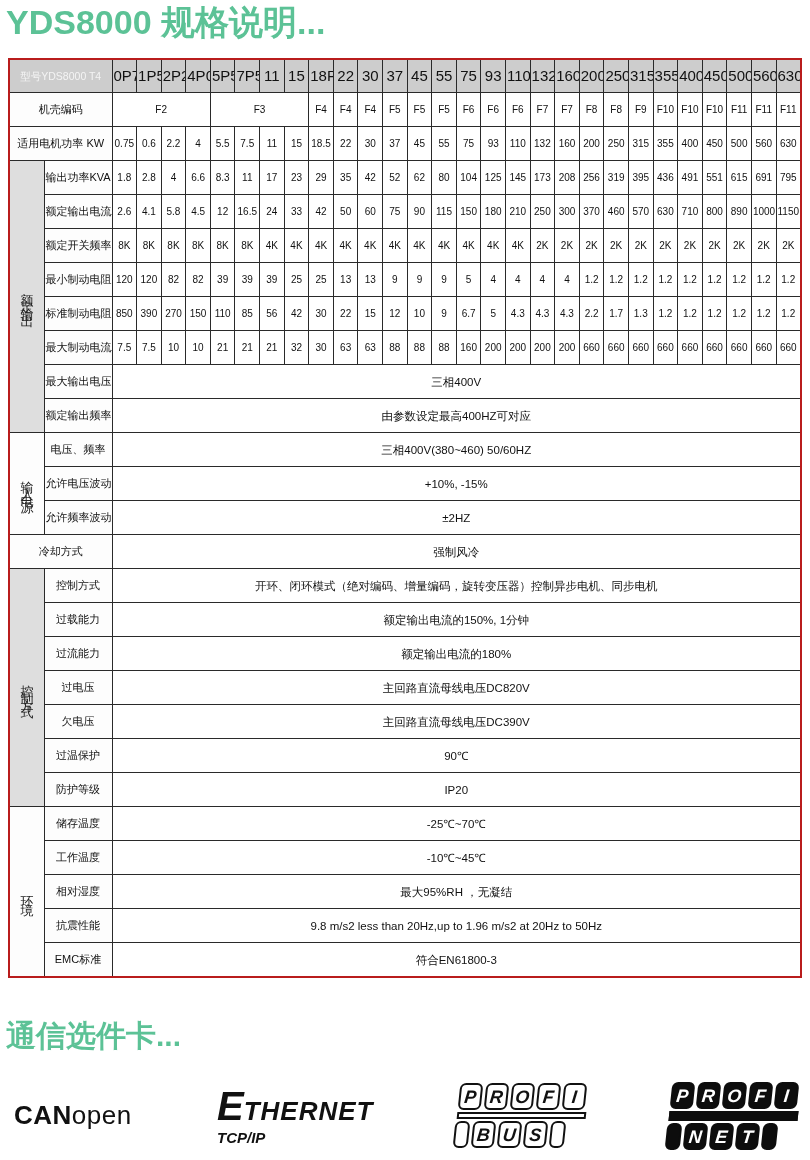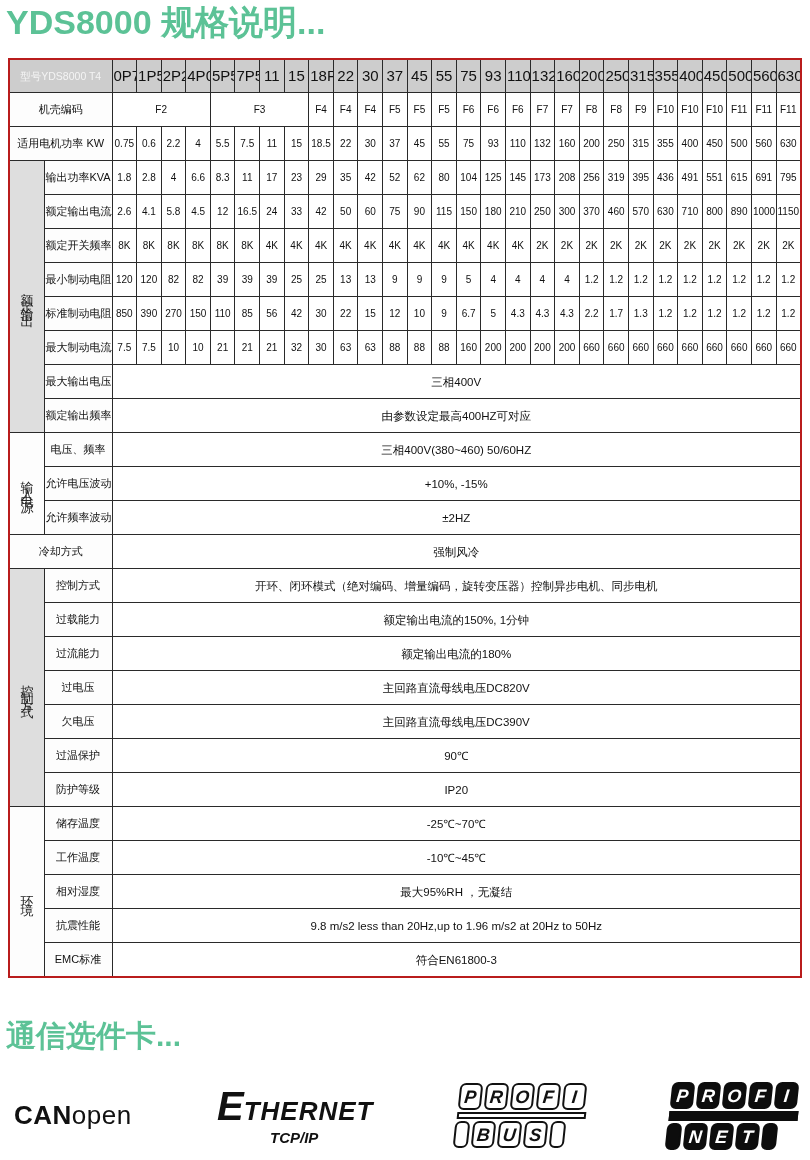--- a/index.html
+++ b/index.html
@@ -41,21 +41,21 @@
   }
   .logos {
     display: flex; align-items: center; justify-content: space-between;
     margin: 28px 12px 0 14px;
     gap: 41px;
   }
   .can { font-size: 26px; letter-spacing: 0.5px; }
   .can .b { font-weight: bold; }
   .dev { font-size: 26px; font-style: italic; }
   .dev .b { font-weight: bold; }
-  .eth { font-style: italic; font-weight: bold; text-align: center; line-height: 0.95; }
+  .eth { font-style: italic; font-weight: bold; text-align: left; line-height: 0.95; }
   .eth .big { font-size: 40px; }
   .eth .rest { font-size: 26px; letter-spacing: 1px; }
   .eth .sub { display: block; font-size: 15px; margin-top: 6px; padding-right: 2px; }
   .plogo { display: inline-block; }
   .tile-row { display: flex; gap: 3px; }
   .tile-row.bottom { transform: translateX(-5px); margin-top: 1px; }
   .tile {
     width: 23px; height: 27px; border: 2px solid #111; border-radius: 6px;
     background: #fff; color: #111; transform: skewX(-6deg);
     font-style: italic; font-weight: bold; font-size: 18px; line-height: 24px;

